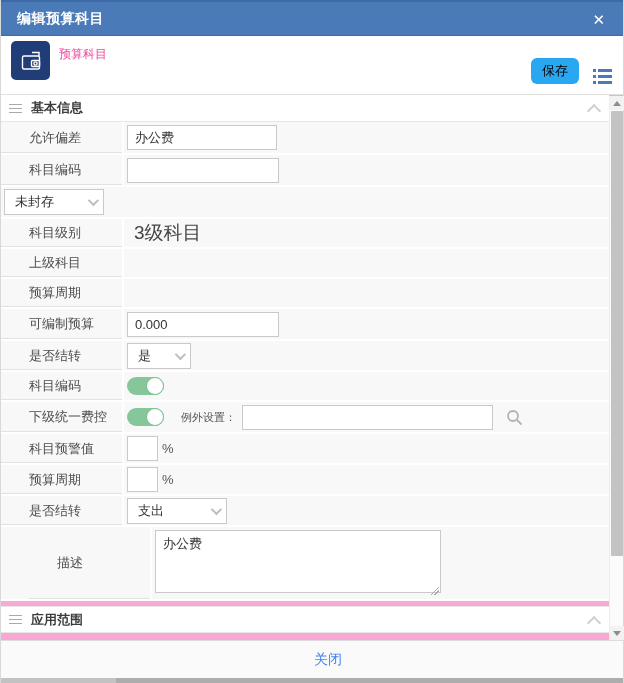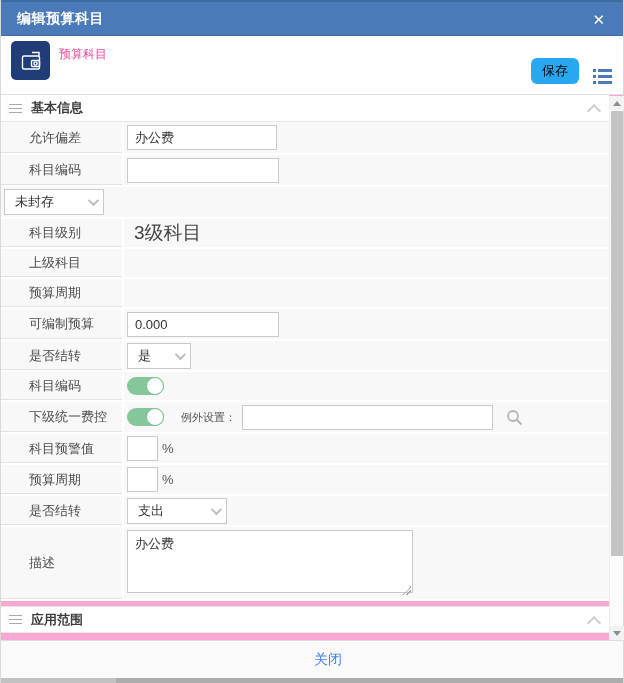--- a/index.html
+++ b/index.html
@@ -55,21 +55,21 @@
 
   .exc-label { font-size:11px; color:#555; margin-left:17px; margin-right:6px; }
   .search-icon { margin-left:13px; cursor:pointer; display:flex; }
 
   textarea { border:1px solid #c9c9c9; background:#fff; width:286px; height:63px; font-size:13px; color:#333; padding:4px 7px; font-family:inherit; resize:none; outline:none; }
   .ta-wrap { position:relative; }
   .resize-handle { position:absolute; right:2px; bottom:2px; width:9px; height:9px; background:
      linear-gradient(135deg, transparent 0 50%, #a9a9a9 50% 57%, transparent 57% 72%, #a9a9a9 72% 79%, transparent 79%); }
 
   .row-desc { height:74px; }
-  .row-desc .label-cell { align-items:center; }
+  .row-desc .label-cell { align-items:center;margin-left:28px; }
 
   
   .scrollbar { position:absolute; right:0; top:96px; width:14px; height:544px; background:#fbfbfb; border-left:1px solid #ededed; }
   .sb-btn { height:14px; width:14px; background:#f2f2f2; position:relative; cursor:pointer; }
   .sb-up::after { content:""; position:absolute; left:3px; top:5px; border-left:4px solid transparent; border-right:4px solid transparent; border-bottom:5px solid #8d8d8d; }
   .sb-down { position:absolute; bottom:0; }
   .sb-down::after { content:""; position:absolute; left:3px; top:5px; border-left:4px solid transparent; border-right:4px solid transparent; border-top:5px solid #8d8d8d; }
   .sb-thumb { position:absolute; top:15px; left:1px; width:12px; height:445px; background:#c3c3c3; border-radius:1px; cursor:pointer; }
 
   

